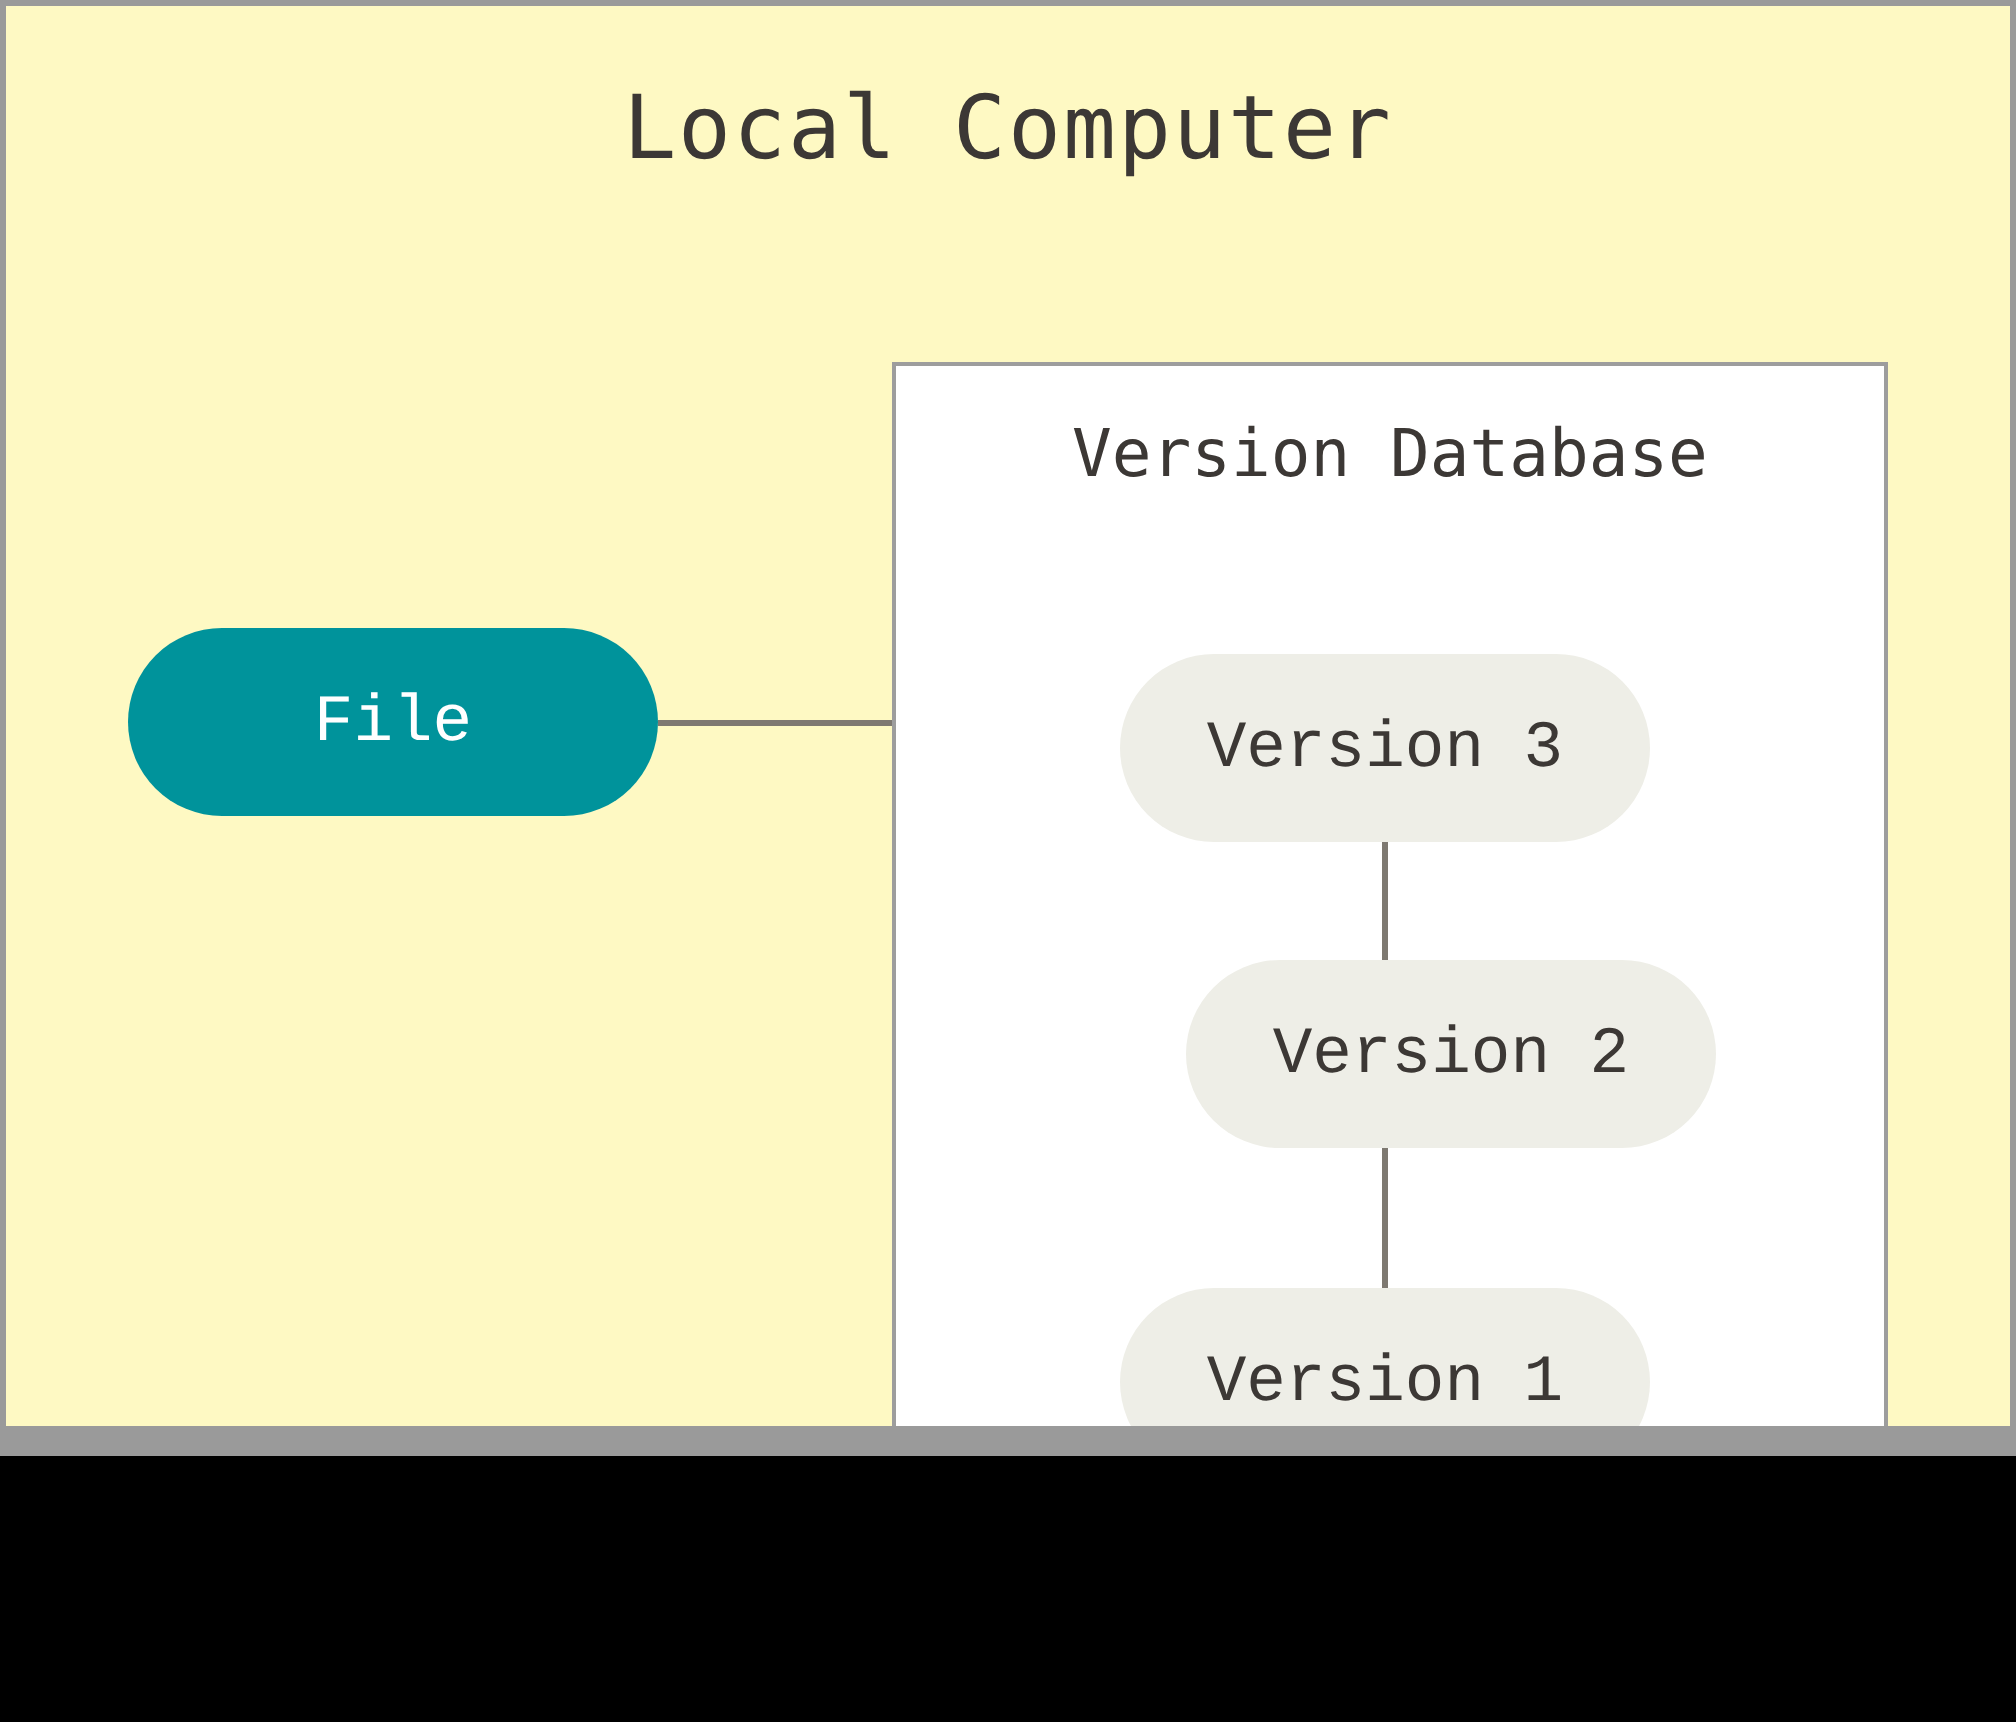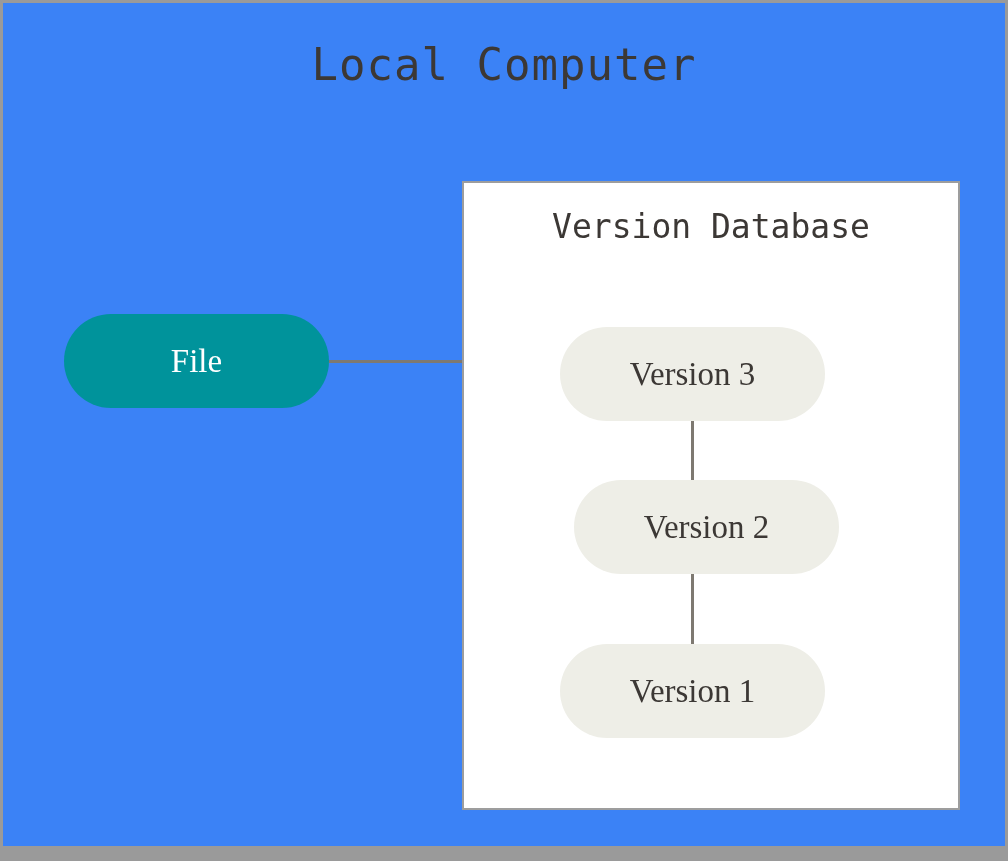--- a/index.html
+++ b/index.html
@@ -6,22 +6,22 @@
   html, body {
     margin: 0;
     padding: 0;
     background: #000000;
   }
 
   
   #diagram-canvas {
     position: relative;
     width: 1008px;
-    height: 861px;
-    background: #3b82f6;
+    height: 728px;
+    background: #fef9c3;
     box-sizing: border-box;
     border-top: 3px solid #9a9a9a;
     border-left: 3px solid #9a9a9a;
     border-right: 3px solid #9a9a9a;
     border-bottom: 15px solid #9a9a9a;
     overflow: hidden;
     font-family: "DejaVu Sans", sans-serif;
     -webkit-font-smoothing: antialiased;
   }
   
@@ -52,21 +52,20 @@
   
   .db-container {
     position: absolute;
     left: 443px;
     top: 178px;
     width: 498px;
     height: 629px;
     background: #ffffff;
     border: 2px solid #9d9d9d;
     box-sizing: border-box;
-    margin-left: 16px;
   }
   .db-title {
     position: absolute;
     left: 0;
     right: 0;
     top: 24px;
     text-align: center;
     font-family: "DejaVu Sans Mono", "Liberation Mono", monospace;
     font-size: 33px;
     color: #3c3835;
@@ -85,42 +84,42 @@
     white-space: pre;
   }
 
   
   .node {
     position: absolute;
     display: flex;
     align-items: center;
     justify-content: center;
     border-radius: 999px;
-    font-family: Liberation Serif, serif;
+    font-family: Liberation Mono, monospace;
     font-size: 33px;
     white-space: pre;
     box-sizing: border-box;
     user-select: none;
   }
   .node-file {
     left: 61px;
     top: 311px;
     width: 265px;
     height: 94px;
     background: #00939b;
     color: #ffffff;
   }
   .node-version {
     width: 265px;
     height: 94px;
     background: #eeeee7;
     color: #3c3835;
   }
   .node-v3 { left: 557px; top: 312px; margin-top: 12px; }
-  .node-v2 { left: 571px; top: 477px; }
+  .node-v2 { left: 590px; top: 477px; }
   .node-v1 { left: 557px; top: 641px; }
 
   
   .edge {
     position: absolute;
     background: #7e7971;
   }
   .edge-h {
     height: 3px;
   }

